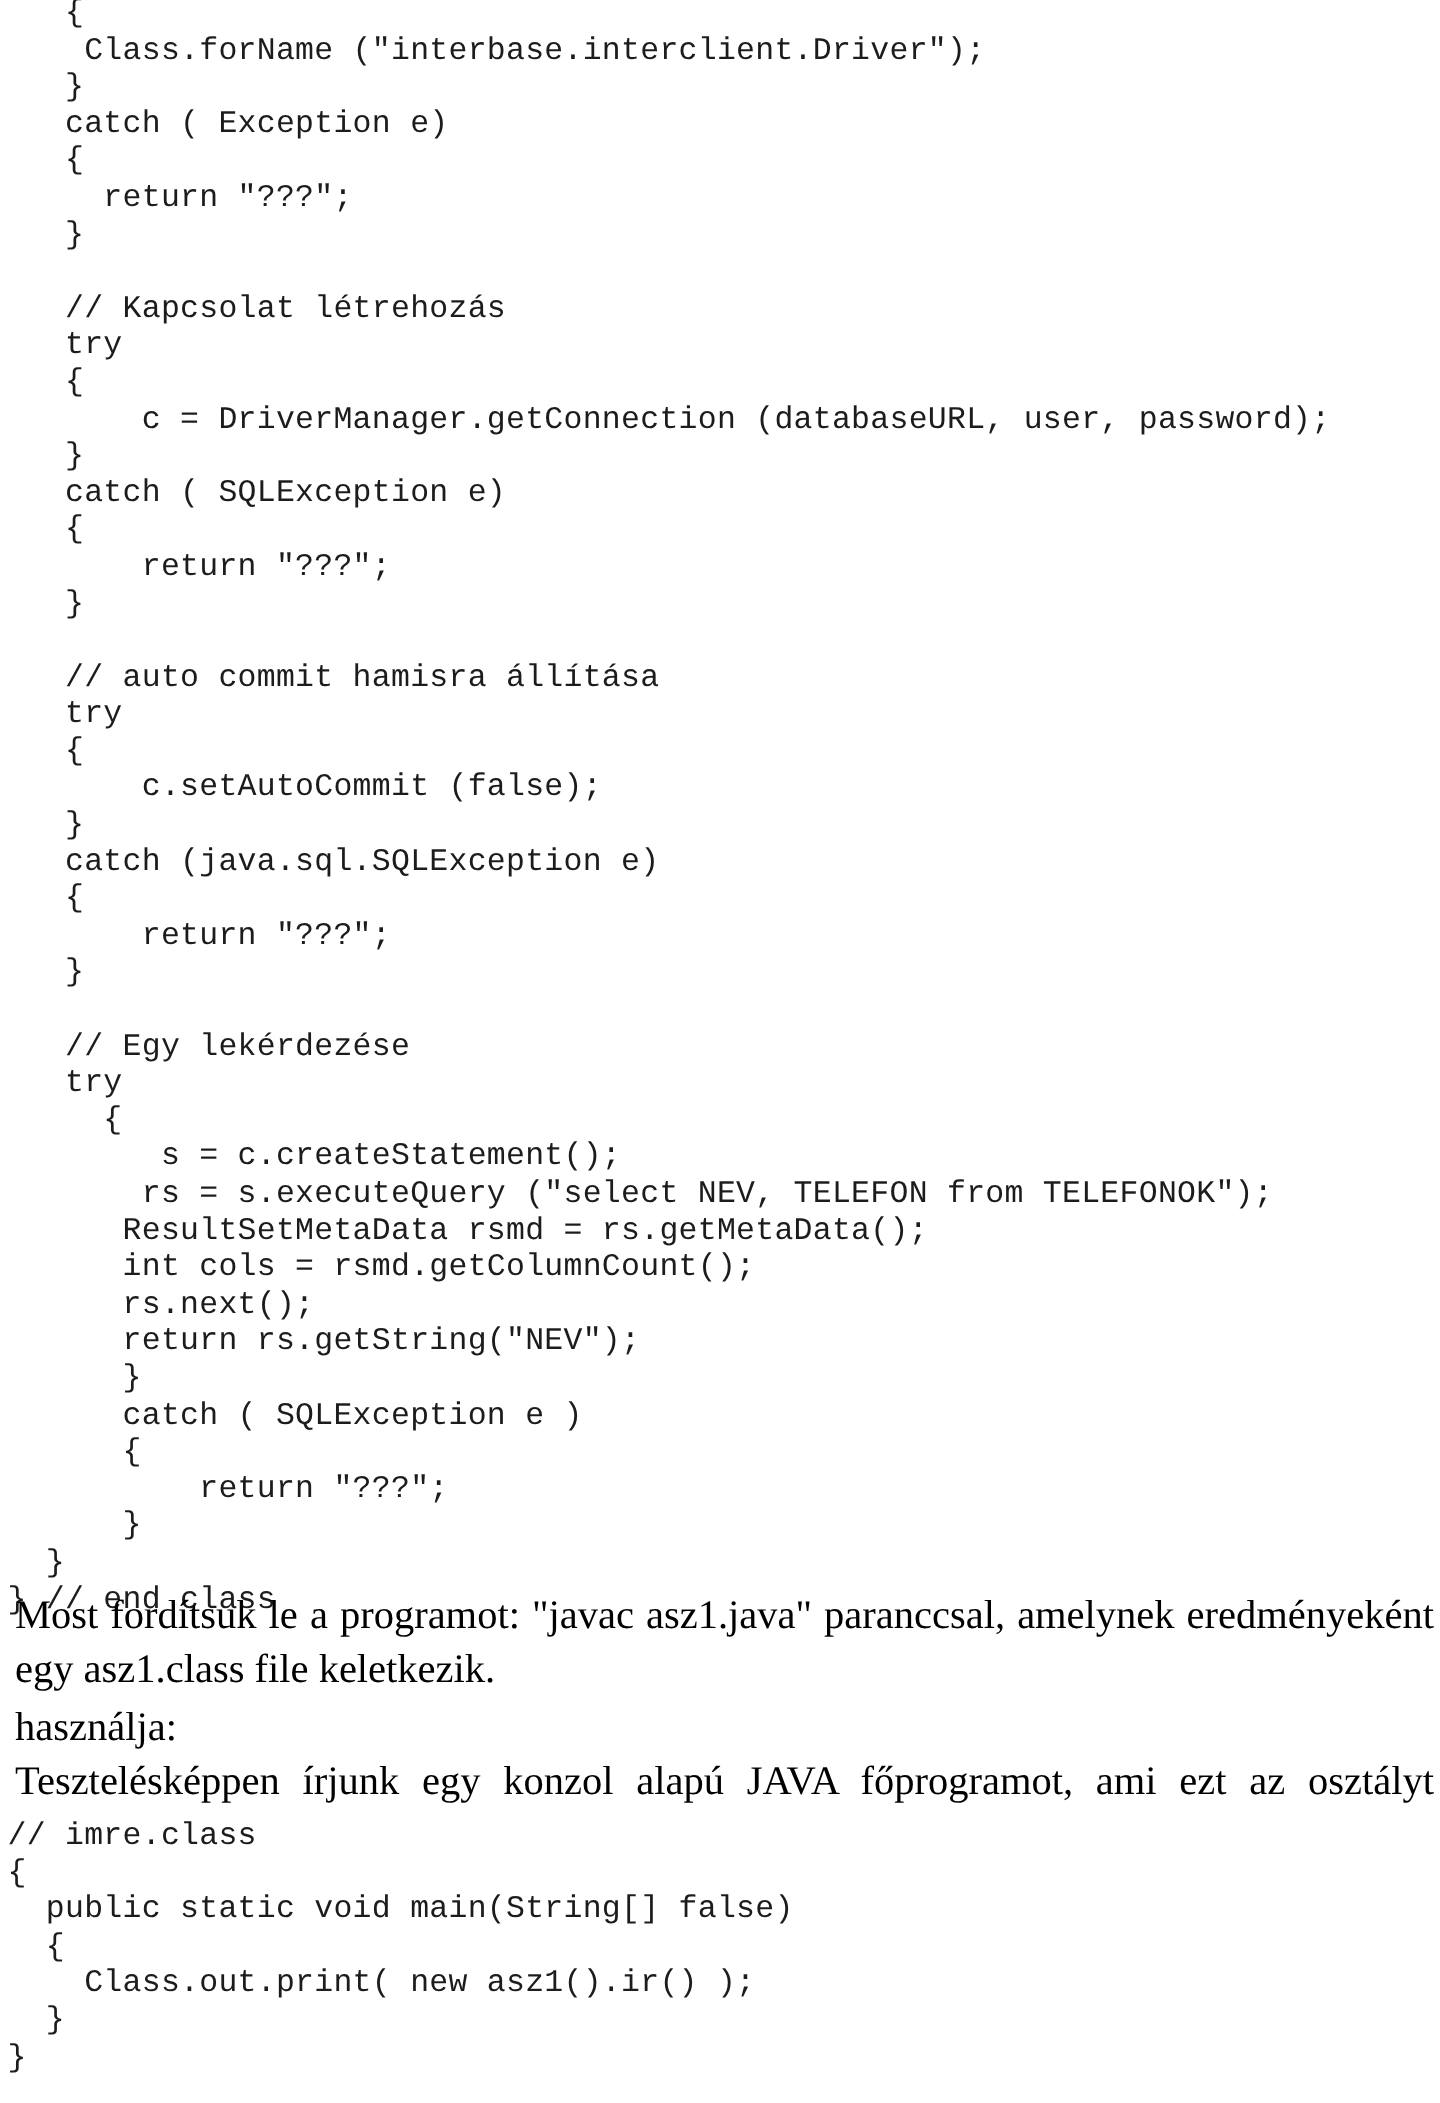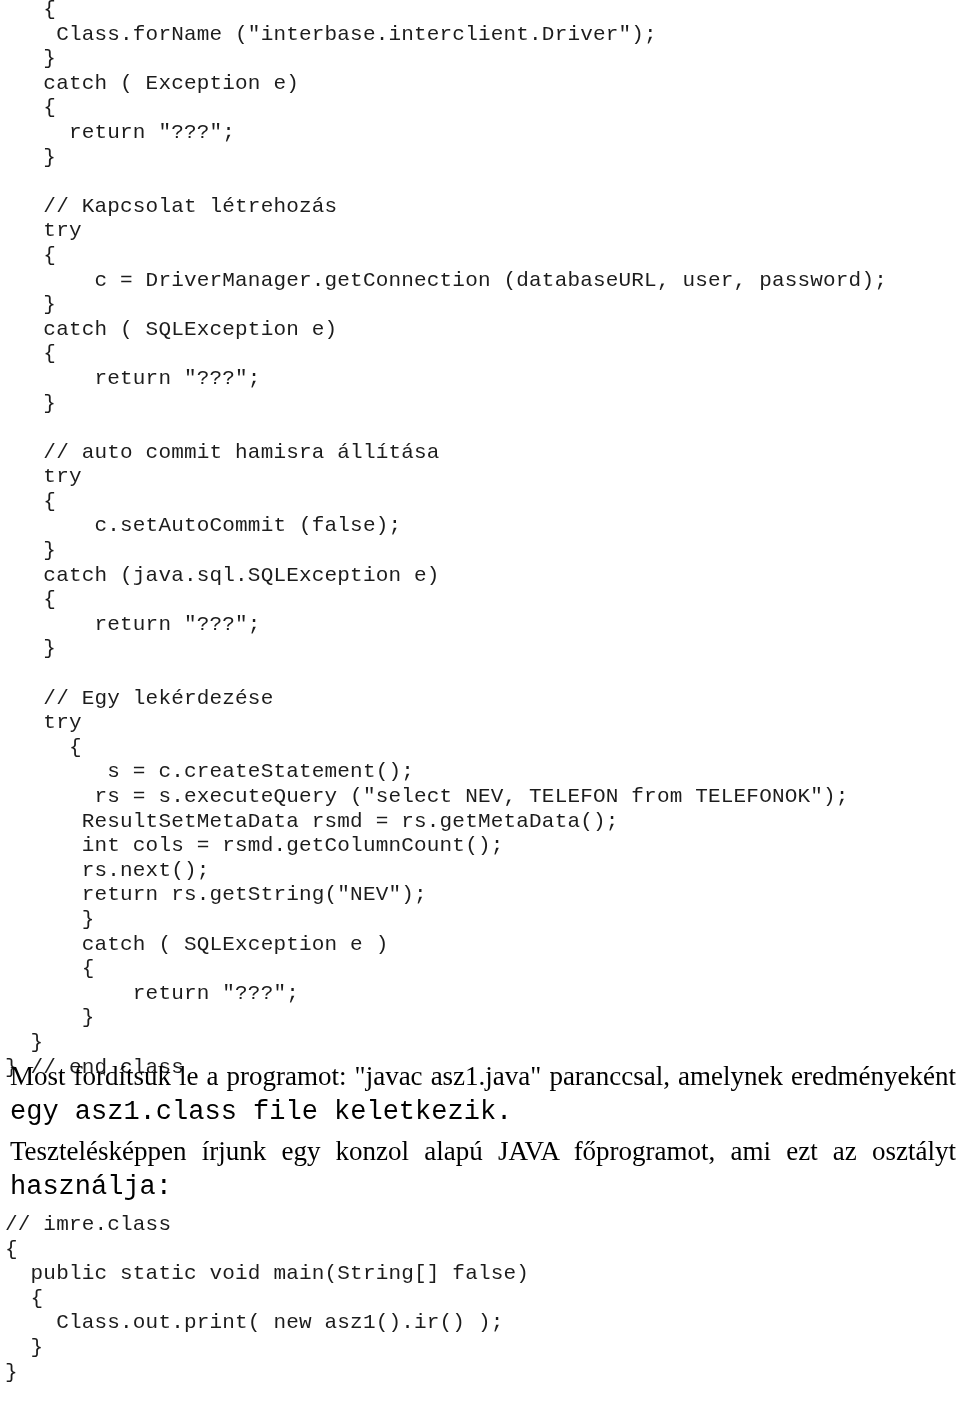--- a/index.html
+++ b/index.html
@@ -72,35 +72,34 @@
   .prose-line {
     display: block;
   }
   .prose-line.j {
     text-align: justify;
     text-align-last: justify;
   }
   .prose-line.last {
     text-align: left;
     text-align-last: left;
-    font-family: Liberation Mono, monospace;
   }
 </style>
 </head>
 <body>
 
 <div class="page">
 
   <pre class="code-block" id="code-top"><span class="ln">   {</span><span class="ln">    Class.forName ("interbase.interclient.Driver");</span><span class="ln">   }</span><span class="ln">   catch ( Exception e)</span><span class="ln">   {</span><span class="ln">     return "???";</span><span class="ln">   }</span><span class="ln blank"></span><span class="ln">   // Kapcsolat létrehozás</span><span class="ln">   try</span><span class="ln">   {</span><span class="ln">       c = DriverManager.getConnection (databaseURL, user, password);</span><span class="ln">   }</span><span class="ln">   catch ( SQLException e)</span><span class="ln">   {</span><span class="ln">       return "???";</span><span class="ln">   }</span><span class="ln blank"></span><span class="ln">   // auto commit hamisra állítása</span><span class="ln">   try</span><span class="ln">   {</span><span class="ln">       c.setAutoCommit (false);</span><span class="ln">   }</span><span class="ln">   catch (java.sql.SQLException e)</span><span class="ln">   {</span><span class="ln">       return "???";</span><span class="ln">   }</span><span class="ln blank"></span><span class="ln">   // Egy lekérdezése</span><span class="ln">   try</span><span class="ln">     {</span><span class="ln">        s = c.createStatement();</span><span class="ln">       rs = s.executeQuery ("select NEV, TELEFON from TELEFONOK");</span><span class="ln">      ResultSetMetaData rsmd = rs.getMetaData();</span><span class="ln">      int cols = rsmd.getColumnCount();</span><span class="ln">      rs.next();</span><span class="ln">      return rs.getString("NEV");</span><span class="ln">      }</span><span class="ln">      catch ( SQLException e )</span><span class="ln">      {</span><span class="ln">          return "???";</span><span class="ln">      }</span><span class="ln">  }</span><span class="ln">} // end class</span></pre>
 
   <p class="prose" id="para-compile">
       <span class="prose-line j">Most fordítsuk le a programot: "javac asz1.java" paranccsal, amelynek eredményeként</span>
       <span class="prose-line last">egy asz1.class file keletkezik.</span>
     </p>
 
   <p class="prose" id="para-test">
+      <span class="prose-line last">használja:</span>
       <span class="prose-line j">Tesztelésképpen írjunk egy konzol alapú JAVA főprogramot, ami ezt az osztályt</span>
-      <span class="prose-line last">használja:</span>
     </p>
 
   <pre class="code-block" id="code-bottom"><span class="ln">// imre.class</span><span class="ln">{</span><span class="ln">  public static void main(String[] false)</span><span class="ln">  {</span><span class="ln">    Class.out.print( new asz1().ir() );</span><span class="ln">  }</span><span class="ln">}</span></pre>
 
 </div>
 
 </body></html>

